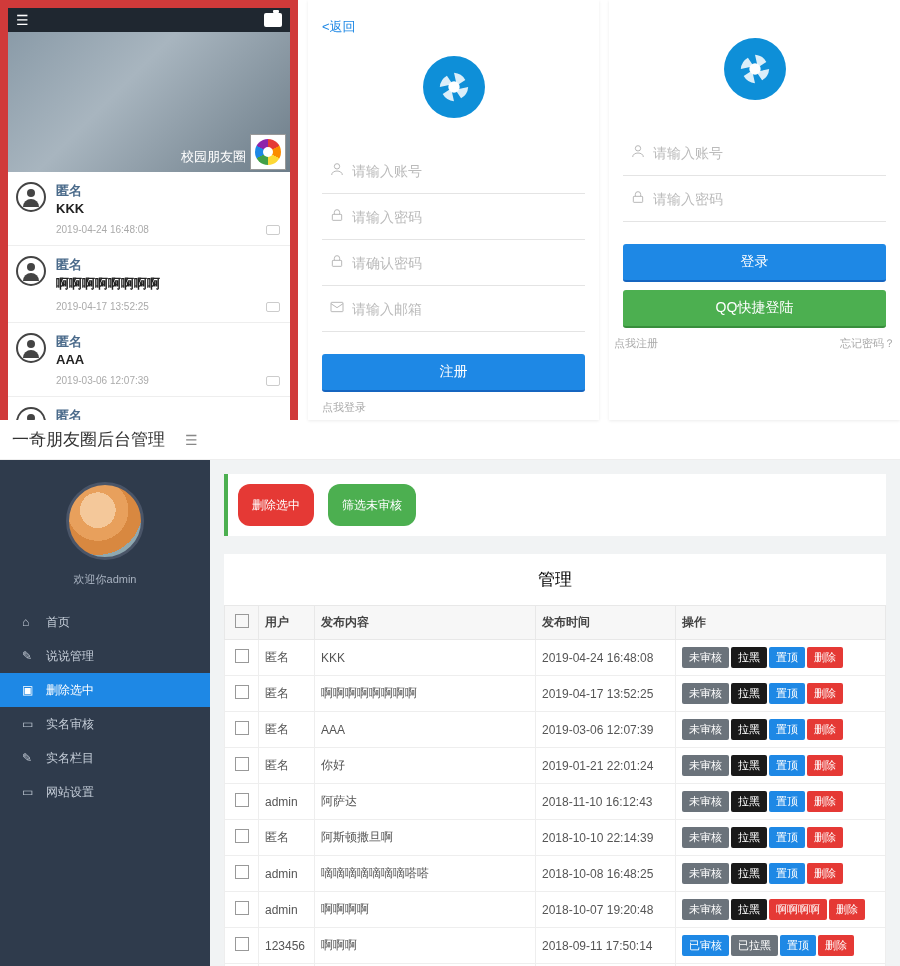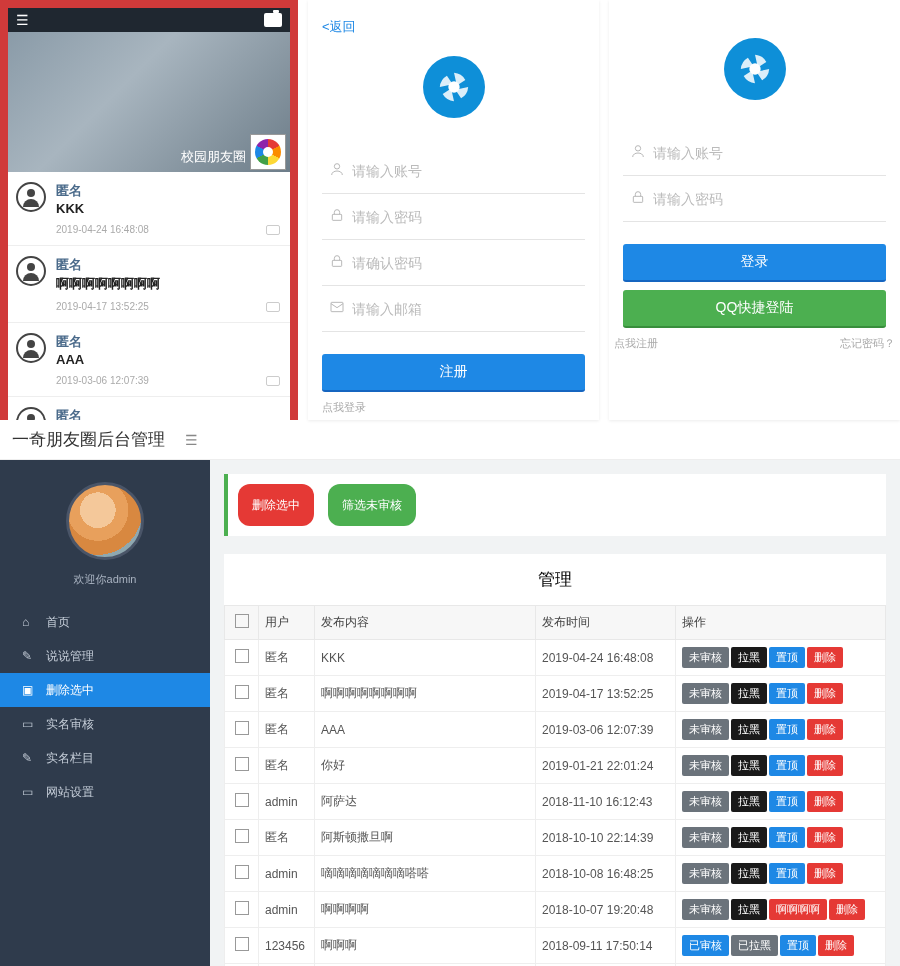--- a/index.html
+++ b/index.html
@@ -50,21 +50,21 @@
 .sb-item.active{background:#1e88e5;color:#fff}
 .sb-item .ic{width:18px;margin-right:6px;font-size:12px}
 .content{flex:1;background:#f1f3f4;padding:14px}
 .top-btns{background:#fff;border-left:4px solid #4caf50;padding:10px;display:flex;gap:14px}
 .tbtn{height:42px;padding:0 14px;border:0;border-radius:12px;color:#fff;font-size:12px;cursor:pointer}
 .tbtn-red{background:#e53935}
 .tbtn-green{background:#4caf50}
 .card{background:#fff;margin-top:18px;padding:14px 0}
 .card-title{text-align:center;font-size:17px;margin-bottom:14px}
 table{width:100%;border-collapse:collapse;font-size:12px}
-th{background:#f7f7f7;text-align:left;padding:8px 6px;border:1px solid #e8e8e8;color:#444;font-weight:400}
+th{background:#f7f7f7;text-align:left;padding:8px 6px;border:1px solid #e8e8e8;color:#444;font-weight:700}
 td{padding:7px 6px;border:1px solid #eee;color:#555}
 .chk{width:14px;height:14px;border:1px solid #999;display:inline-block}
 .tag{display:inline-block;padding:3px 7px;color:#fff;font-size:11px;border-radius:2px;margin-right:2px;cursor:pointer}
 .tg-gray{background:#6b737b}
 .tg-black{background:#1a1a1a}
 .tg-blue{background:#1e88e5}
 .tg-red{background:#e53935}
 .col-chk{width:34px;text-align:center}
 .col-user{width:56px}
 .col-time{width:140px}

